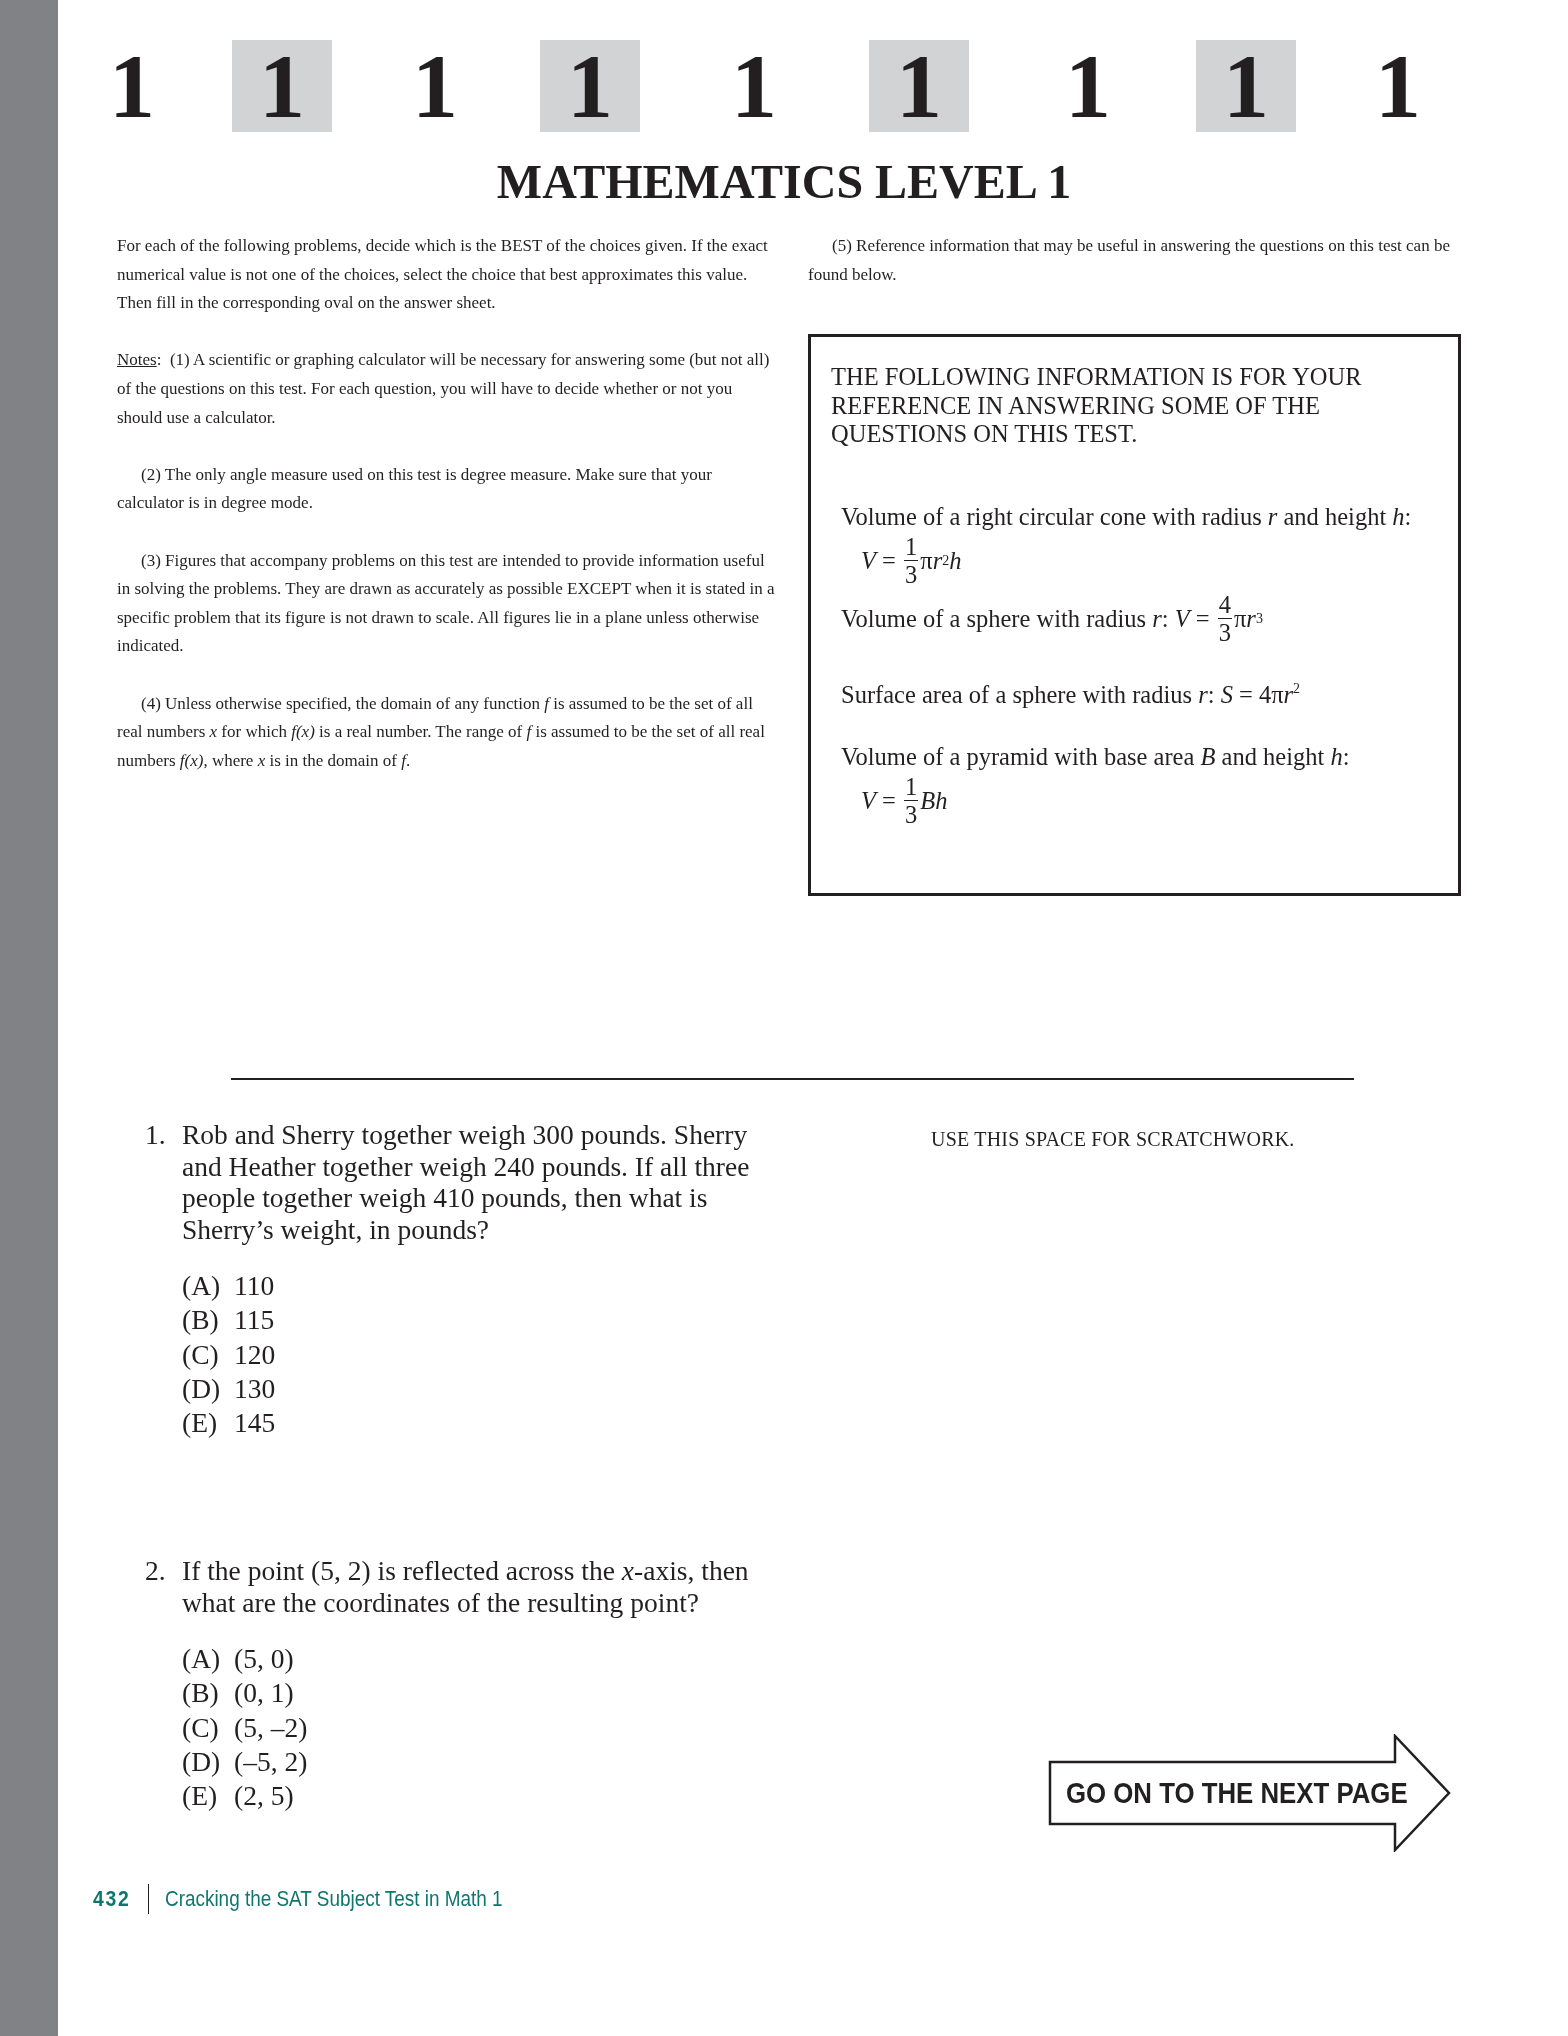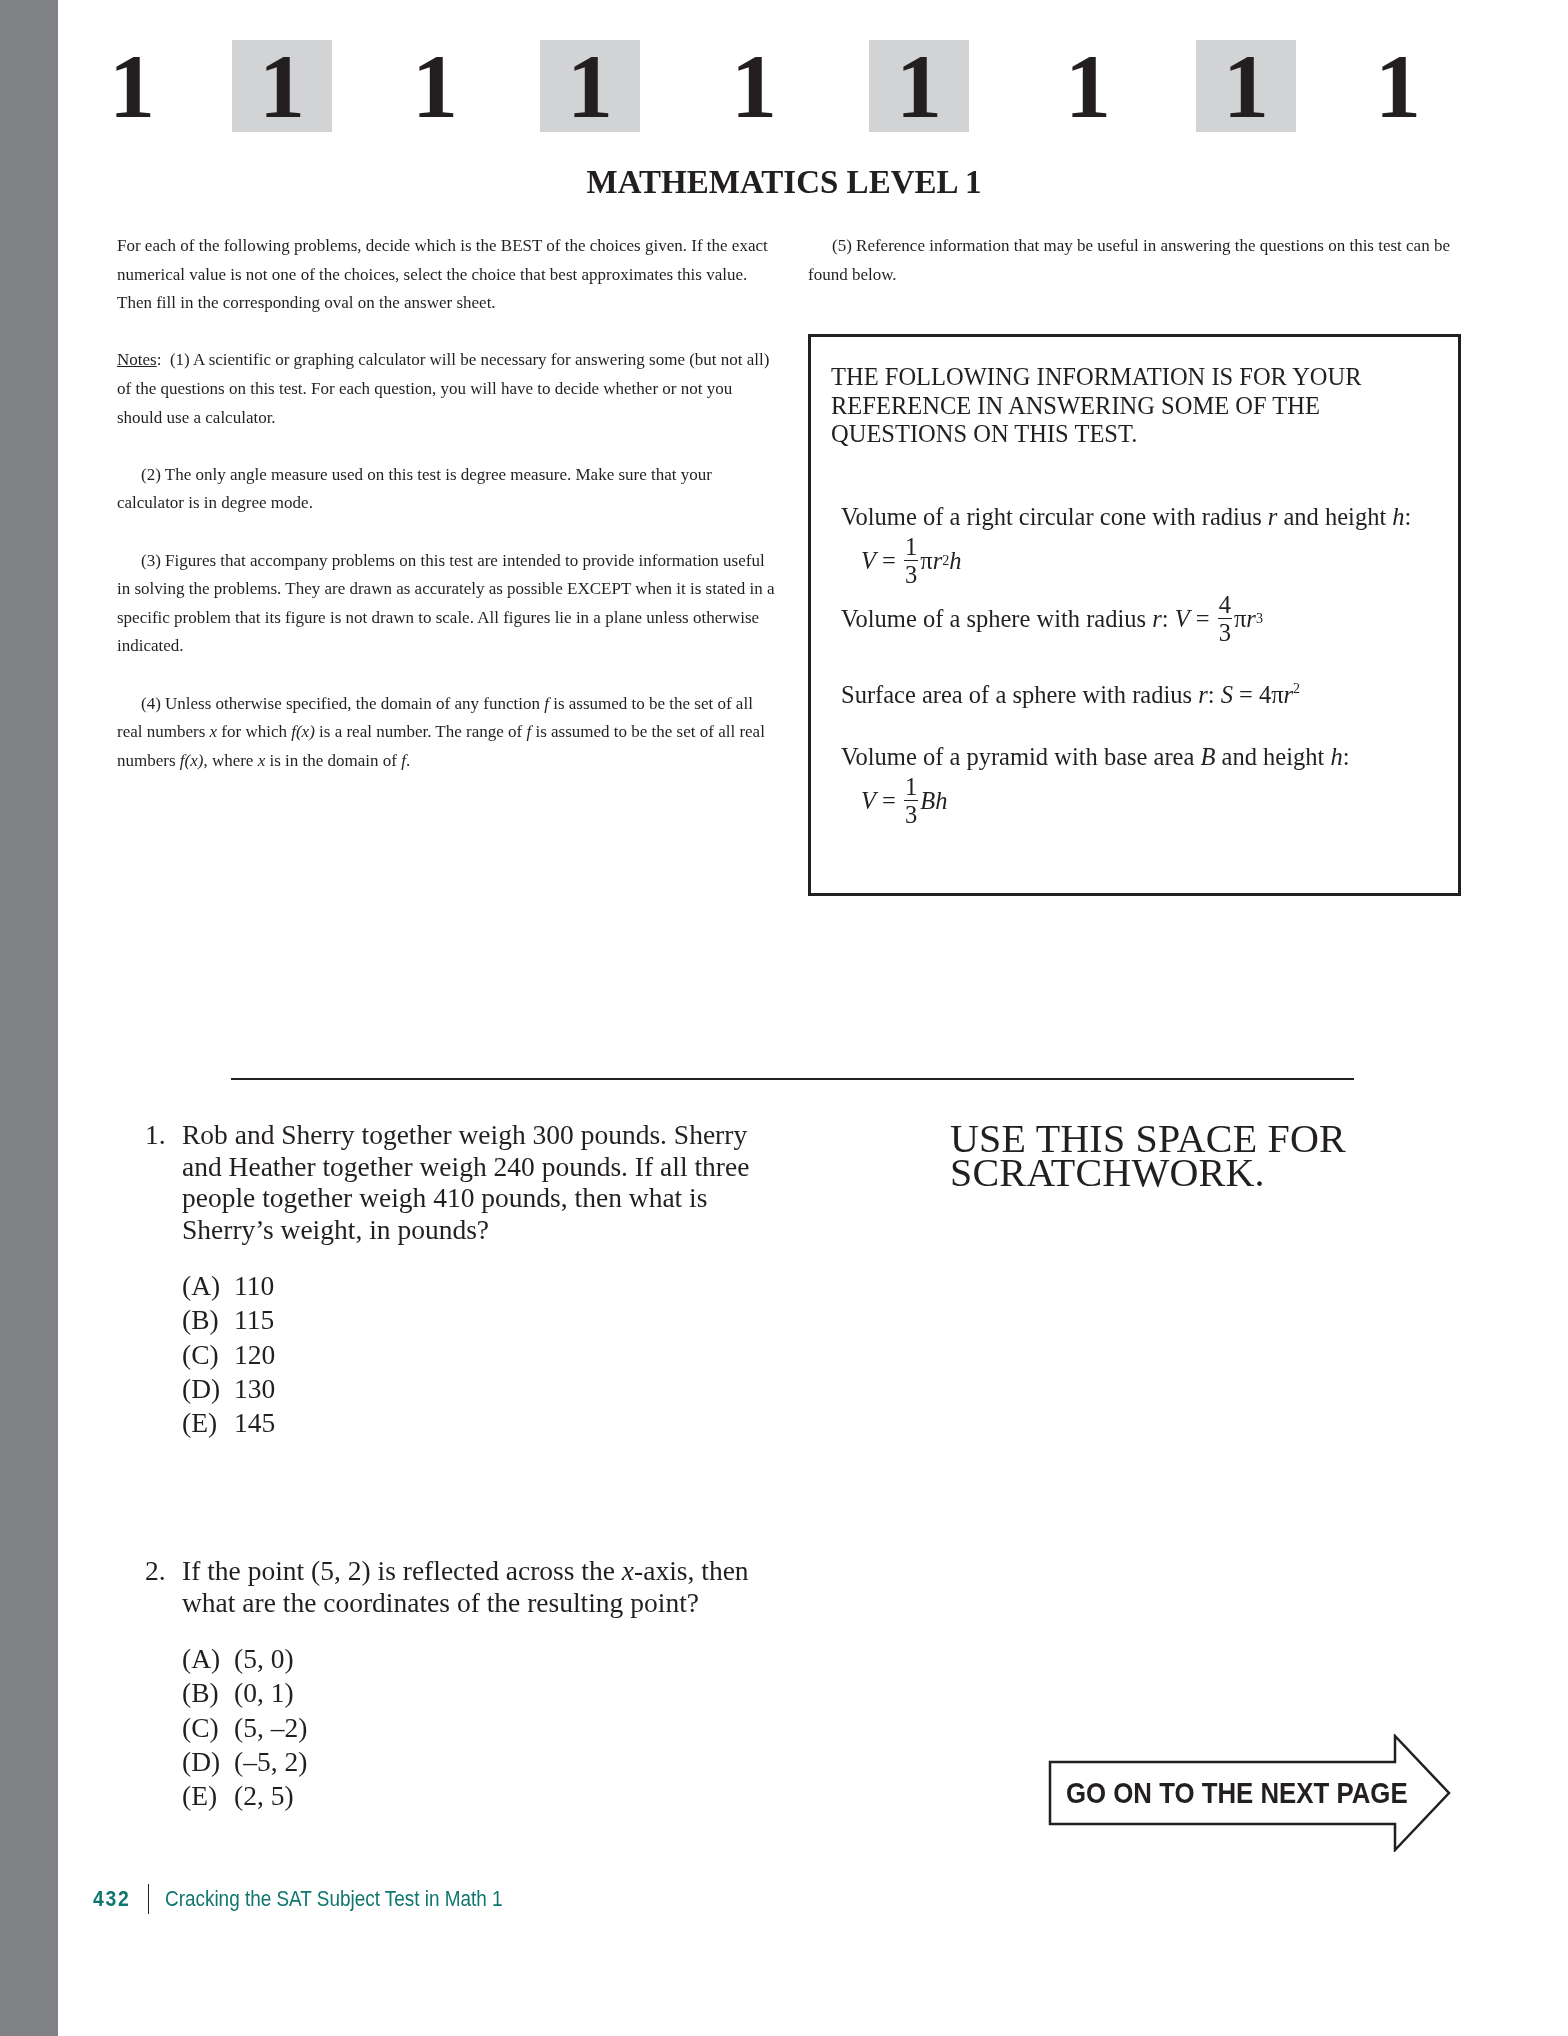--- a/index.html
+++ b/index.html
@@ -8,21 +8,21 @@
     background: #ffffff; color: #231f20;
     font-family: "Liberation Serif", serif;
   }
   .sidebar-bar { position: absolute; left: 0; top: 0; width: 58px; height: 2036px; background: #808285; }
 
   .digit-row { position: absolute; left: 0; top: 0; width: 1568px; height: 160px; }
   .digit-cell { position: absolute; top: 40px; height: 92px; width: 100px; display: flex; align-items: center; justify-content: center; }
   .digit-cell.shaded { background: #d1d3d4; }
   .digit { font-family: "Liberation Serif", serif; font-weight: bold; font-size: 92px; line-height: 1; color: #231f20; }
 
-  .page-title { position: absolute; left: 0; width: 1568px; top: 154px; text-align: center; font-weight: bold; font-size: 33px; line-height: 56px; letter-spacing: 0px; }
+  .page-title { position: absolute; left: 0; width: 1568px; top: 154px; text-align: center; font-weight: bold; font-size: 48px; line-height: 56px; letter-spacing: 0px; }
 
   .col { position: absolute; font-size: 17px; line-height: 28.6px; }
   .col p { margin: 0; }
   .col-left { left: 117px; top: 232px; width: 660px; }
   .col-left p + p { margin-top: 28.6px; }
   .indent { text-indent: 24px; }
   .u { text-decoration: underline; }
   .col-right { left: 808px; top: 232px; width: 660px; }
 
   .ref-box { position: absolute; left: 808px; top: 334px; width: 647px; height: 556px; border: 3px solid #231f20; }
@@ -37,21 +37,21 @@
 
   .divider { position: absolute; left: 231px; top: 1078px; width: 1123px; height: 2px; background: #231f20; }
 
   .question { position: absolute; left: 145px; width: 640px; font-size: 27.5px; line-height: 31.5px; }
   .q-num { position: absolute; left: 0; top: 0; }
   .q-text { margin-left: 37px; }
   .choices { margin-left: 37px; margin-top: 24px; }
   .choice { line-height: 34.3px; white-space: nowrap; }
   .choice-letter { display: inline-block; width: 52px; }
 
-  .scratch { position: absolute; left: 950px; top: 1122px; font-size: 40px; line-height: 34px; letter-spacing: 0.2px; }
+  .scratch { position: absolute; left: 931px; top: 1122px; font-size: 20px; line-height: 34px; letter-spacing: 0.2px; }
 
   .next-page { position: absolute; left: 1000px; top: 1734px; width: 405px; height: 118px; margin-left: 48px; }
   .next-page svg { position: absolute; left: 0; top: 0; }
   .next-label { position: absolute; left: 18px; top: 34px; font-family: "Liberation Sans", sans-serif; font-weight: bold; font-size: 30px; line-height: 50px; letter-spacing: 0px; transform: scaleX(0.86); transform-origin: left center; white-space: nowrap; }
 
   .footer { position: absolute; left: 93px; top: 1884px; font-family: "Liberation Sans", sans-serif; font-size: 22px; line-height: 30px; display: flex; align-items: center; color: #0f766e; }
   .footer .pg { font-weight: bold; letter-spacing: 2px; transform: scaleX(0.88); transform-origin: left center; }
   .footer .sep { width: 1.5px; height: 30px; background: #231f20; margin: 0 16px 0 12px; }
   .footer .book { transform: scaleX(0.86); transform-origin: left center; white-space: nowrap; }
 </style>

